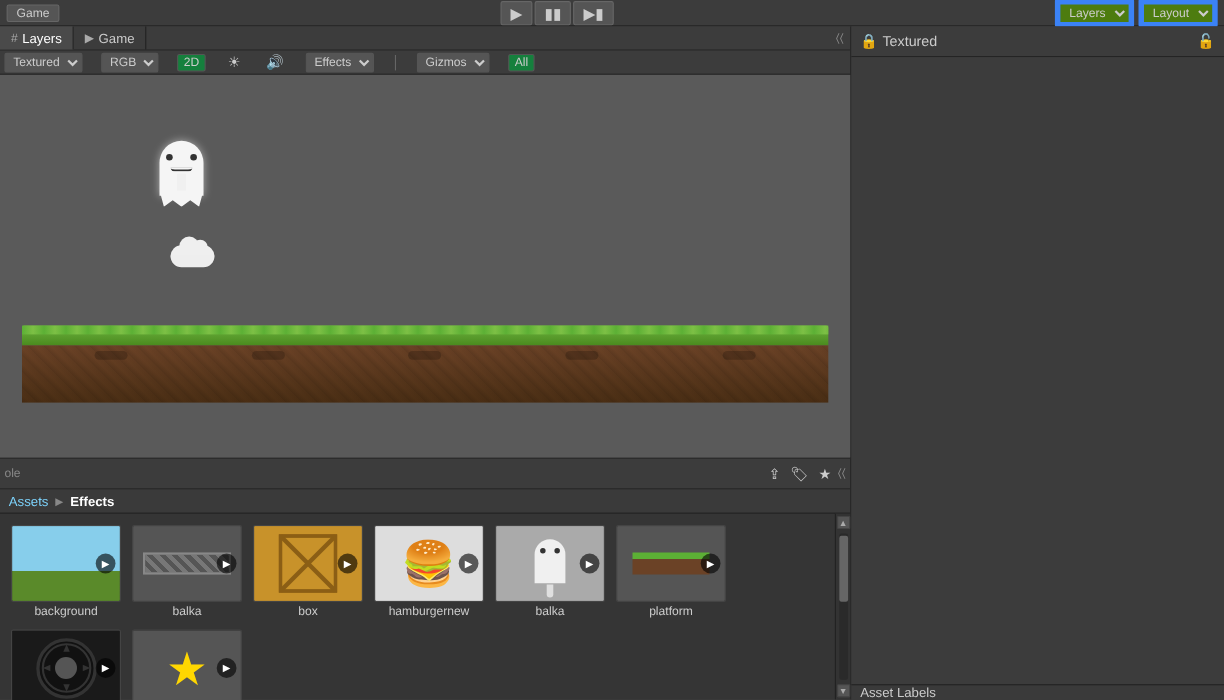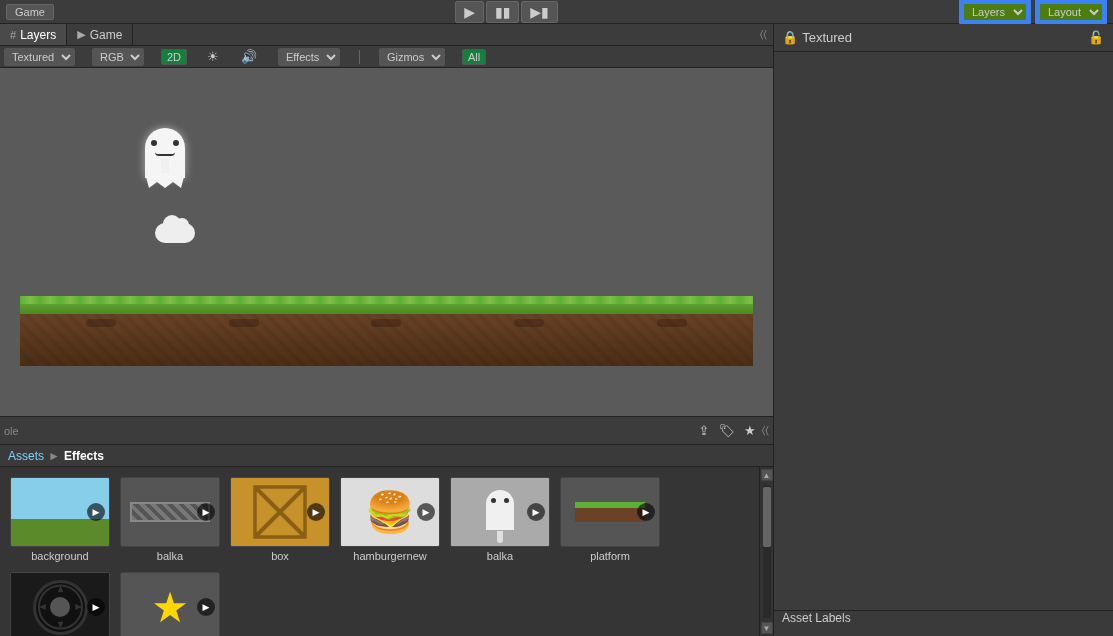--- a/index.html
+++ b/index.html
@@ -92,21 +92,21 @@
     .saw-circle::before { content: ''; position: absolute; width: 20px; height: 20px; background: #555; border-radius: 50%; }
     
     .star-thumb { background: #555; width: 100%; height: 100%; display: flex; align-items: center; justify-content: center; font-size: 40px; }
 
     
     .right-panel { width: 340px; background: #3c3c3c; border-left: 1px solid #222; display: flex; flex-direction: column; }
     .inspector-header { display: flex; align-items: center; justify-content: space-between; background: #3c3c3c; border-bottom: 1px solid #222; height: 28px; padding: 0 8px; }
     .inspector-title { font-size: 13px; color: #ccc; display: flex; align-items: center; gap: 4px; }
     .inspector-body { flex: 1; background: #3c3c3c; }
     .inspector-lock { color: #aaa; cursor: pointer; font-size: 13px; }
-    .asset-labels-section { border-top: 1px solid #222; height: 26px; display: flex; padding: 0 8px; background: #3a3a3a; }
+    .asset-labels-section { border-top: 1px solid #222; height: 14px; display: flex; align-items: center; padding: 0 8px; background: #3a3a3a; }
     .asset-labels-title { font-size: 12px; color: #ccc; }
 
     
     .asset-grid-wrapper { position: relative; display: flex; flex: 1; min-height: 0; }
     .asset-grid-scroll { flex: 1; overflow-y: auto; }
     .asset-grid-scroll::-webkit-scrollbar { width: 10px; }
     .asset-grid-scroll::-webkit-scrollbar-track { background: #333; }
     .asset-grid-scroll::-webkit-scrollbar-thumb { background: #666; border-radius: 2px; }
     .scroll-bar-side { width: 14px; background: #333; border-left: 1px solid #222; display: flex; flex-direction: column; align-items: center; padding: 2px 0; gap: 2px; }
     .scroll-btn { width: 12px; height: 12px; background: #555; border: 1px solid #444; border-radius: 1px; display: flex; align-items: center; justify-content: center; font-size: 8px; cursor: pointer; color: #aaa; }

